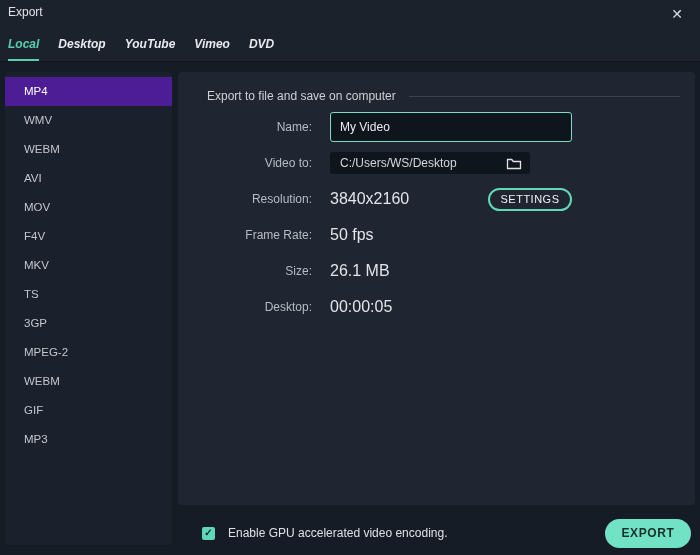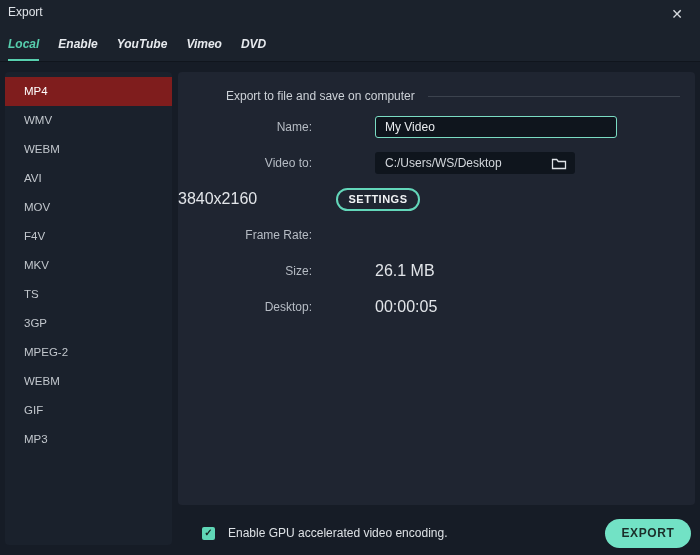--- a/index.html
+++ b/index.html
@@ -35,55 +35,55 @@
   .tab.active{ color:#57cfae; border-bottom-color:#57cfae; }
   
   .sidebar{
     position:absolute; left:5px; top:72px; width:167px; height:473px;
     background:#1a212c; border-radius:4px; padding-top:5px; overflow:hidden;
   }
   .format-item{
     height:29px; line-height:29px; padding-left:19px;
     font-size:11.5px; color:#c2c7cd; cursor:default;
   }
-  .format-item.active{ background:#7f1d1d; color:#ffffff; }
+  .format-item.active{ background:#4c1d95; color:#ffffff; }
   
   .main-panel{
     position:absolute; left:178px; top:72px; width:517px; height:433px;
     background:#1f2531; border-radius:4px;
   }
   .section-head{
     display:flex; align-items:center; padding:17px 15px 0 29px;
   }
-  .section-title{ font-size:12px; color:#ccd1d7; white-space:nowrap;margin-left:19px; }
+  .section-title{ font-size:12px; color:#ccd1d7; white-space:nowrap; }
   .section-rule{ flex:1; height:1px; background:#3c434e; margin-left:13px; }
   .form{ padding-top:13px; }
-  .row{ display:flex; align-items:center; height:22px; margin-bottom:14px;gap:45px; }
+  .row{ display:flex; align-items:center; height:22px; margin-bottom:14px; }
   .row-label{
     width:152px; text-align:right; padding-right:18px;
     font-size:12px; color:#b6bcc4;
   }
   .row-content{ width:242px; display:flex; align-items:center; }
   .text-input{
-    width:242px; height:22px; background:#0f151d;
+    width:242px; height:30px; background:#0f151d;
     border:1px solid #7adcc3; border-radius:3px;
     color:#e9ecef; font-size:12px; padding:0 9px;
     font-family:"Liberation Sans", sans-serif; outline:none;
   }
   .path-field{
     width:200px; height:22px; background:#0f151d; border-radius:3px;
     display:flex; align-items:center; padding:0 8px 0 10px;
   }
   .path-text{ flex:1; font-size:12px; color:#d3d7dc; }
   .folder-icon{ display:block; }
   .value-text{ font-size:16px; color:#e2e5e9; }
   .settings-btn{
     margin-left:auto; width:84px; height:23px;
     border:2px solid #63d7ba; border-radius:12px; background:transparent;
-    color:#f0f2f4; font-weight:700; font-size:11px; letter-spacing:.5px;
+    color:#f0f2f4; font-weight:400; font-size:11px; letter-spacing:.5px;
     display:flex; align-items:center; justify-content:center; cursor:default;
   }
   
   .footer{
     position:absolute; left:202px; right:9px; top:515px; height:36px;
     display:flex; align-items:center;
   }
   .checkbox{
     width:13px; height:13px; background:#5fd6b6; border-radius:2px;
     display:flex; align-items:center; justify-content:center; cursor:default;
@@ -101,21 +101,21 @@
 <body>
 
 <div class="window">
 
   <div class="header">
     <div class="window-title">Export</div>
     <div class="close-btn">✕</div>
     <div class="tabs">
 
     <div class="tab active">Local</div>
-        <div class="tab">Enable</div>
+        <div class="tab">Desktop</div>
         <div class="tab">YouTube</div>
         <div class="tab">Vimeo</div>
         <div class="tab">DVD</div>
       </div>
   </div>
 
   <div class="sidebar">
 
   <div class="format-item active">MP4</div>
       <div class="format-item">WMV</div>
@@ -156,28 +156,32 @@
             <span>
               <svg class="folder-icon" width="16" height="13" viewBox="0 0 16 13">
                 <path d="M1.5 2.5 h4.2 l1.6 2 h7.2 v7 H1.5 z" fill="none" stroke="#dfe3e7" stroke-width="1.3"></path>
               </svg>
             </span>
           </div>
         </div>
       </div>
 
       <div class="row">
+        <div class="row-label">Resolution:</div>
         <div class="row-content">
           <div class="value-text">3840x2160</div>
           <div class="settings-btn">SETTINGS</div>
         </div>
       </div>
 
       <div class="row">
         <div class="row-label">Frame Rate:</div>
+        <div class="row-content">
+          <div class="value-text">50 fps</div>
+        </div>
       </div>
 
       <div class="row">
         <div class="row-label">Size:</div>
         <div class="row-content">
           <div class="value-text">26.1 MB</div>
         </div>
       </div>
 
       <div class="row">

